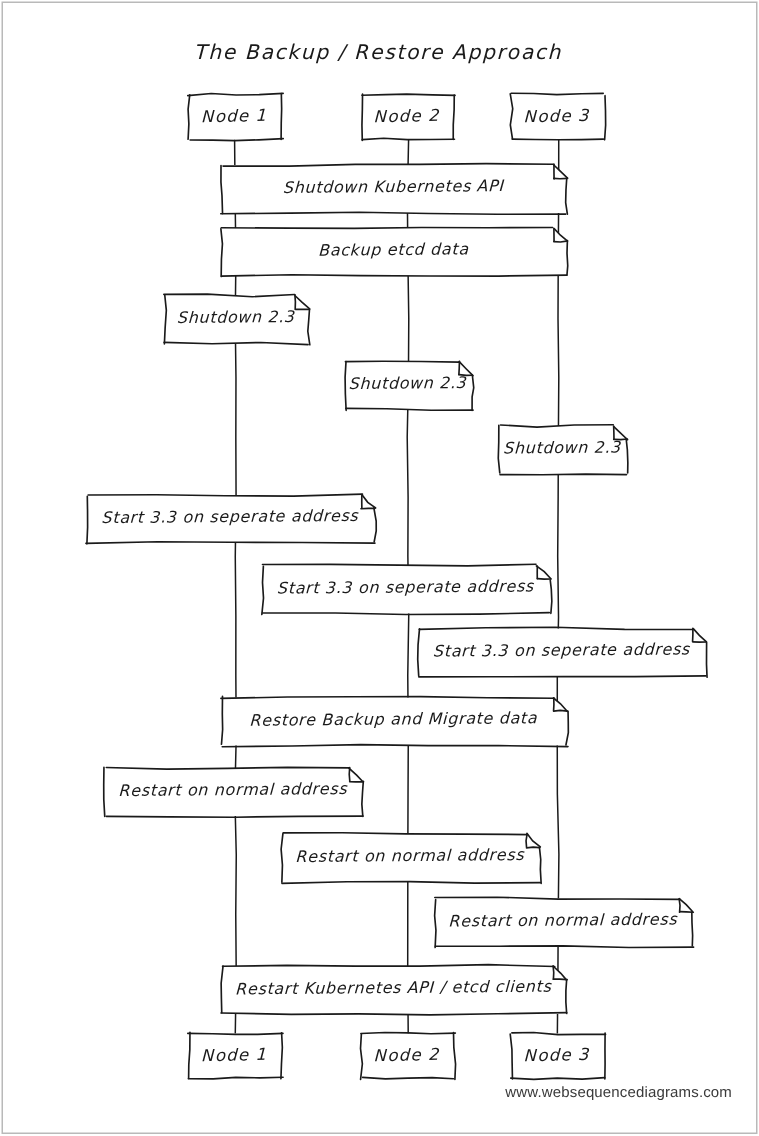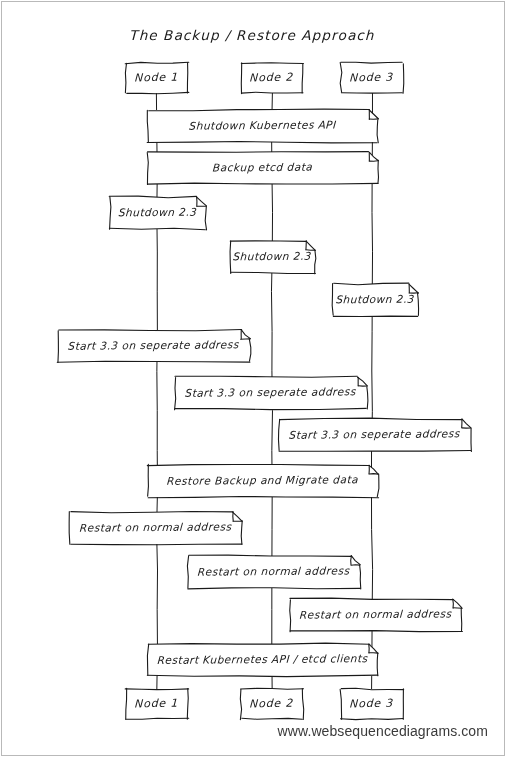--- a/index.html
+++ b/index.html
@@ -64,21 +64,21 @@
     font-size: 10.6px;
     letter-spacing: 0.45px;
     white-space: nowrap;
     transform: skewX(-5deg) rotate(-0.5deg);
   }
 
   .footer-label {
     position: absolute;
     right: 18px;
     top: 723px;
-    font-size: 14px;
+    font-size: 10px;
     color: #3a3a3a;
     font-family: "Liberation Sans", sans-serif;
     letter-spacing: 0.1px;
     white-space: nowrap;
   }
 
   .border-frame {
     position: absolute;
     left: 0.5px;
     top: 0.5px;

